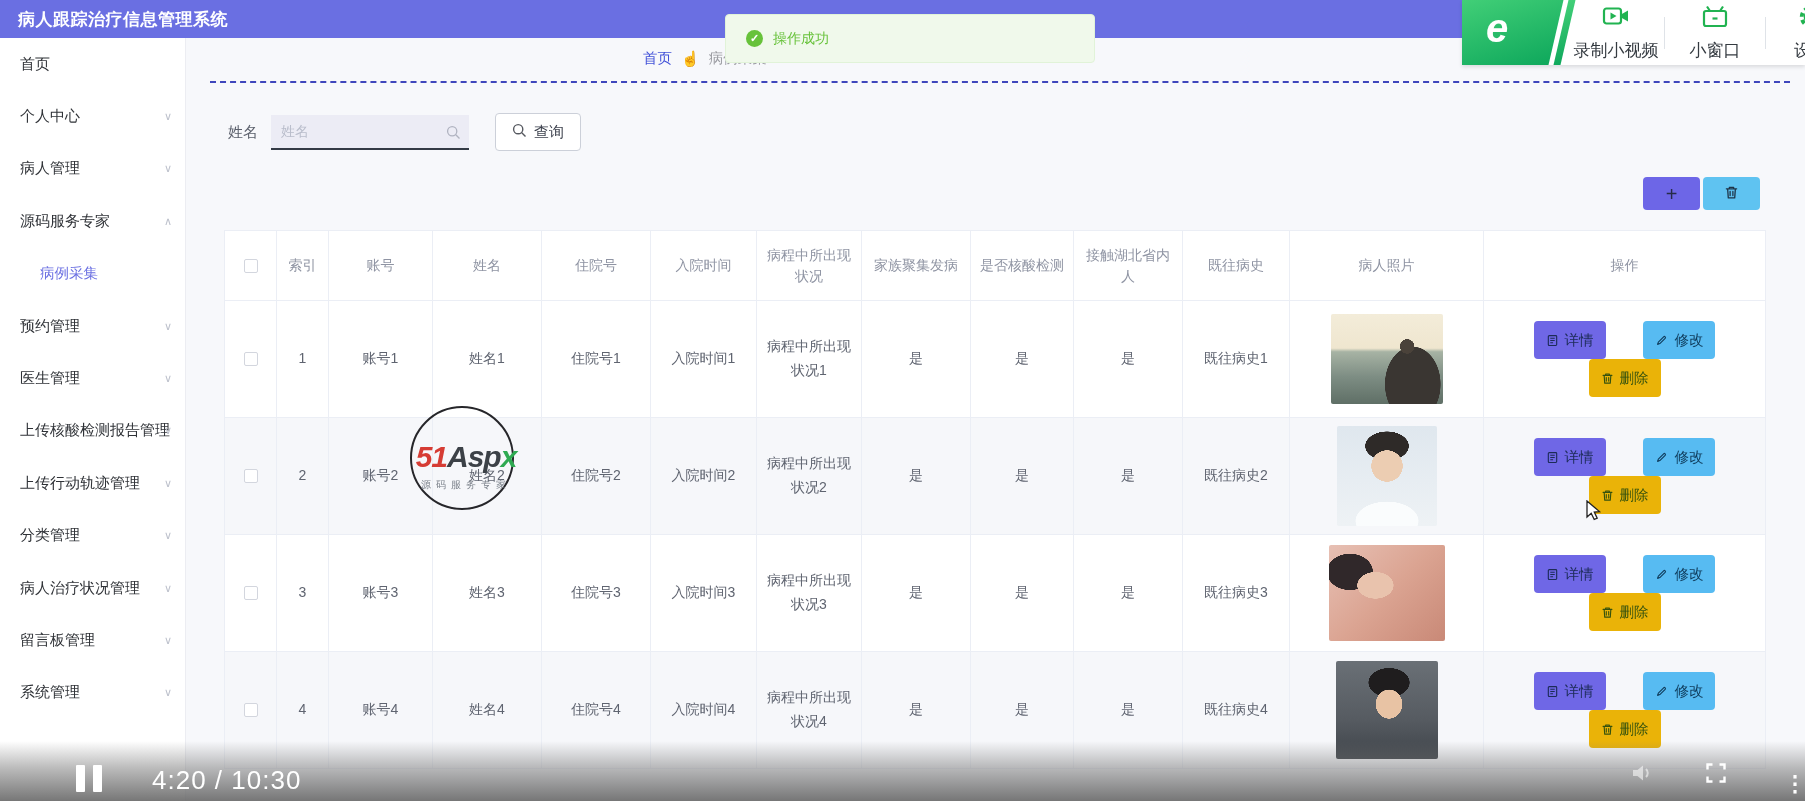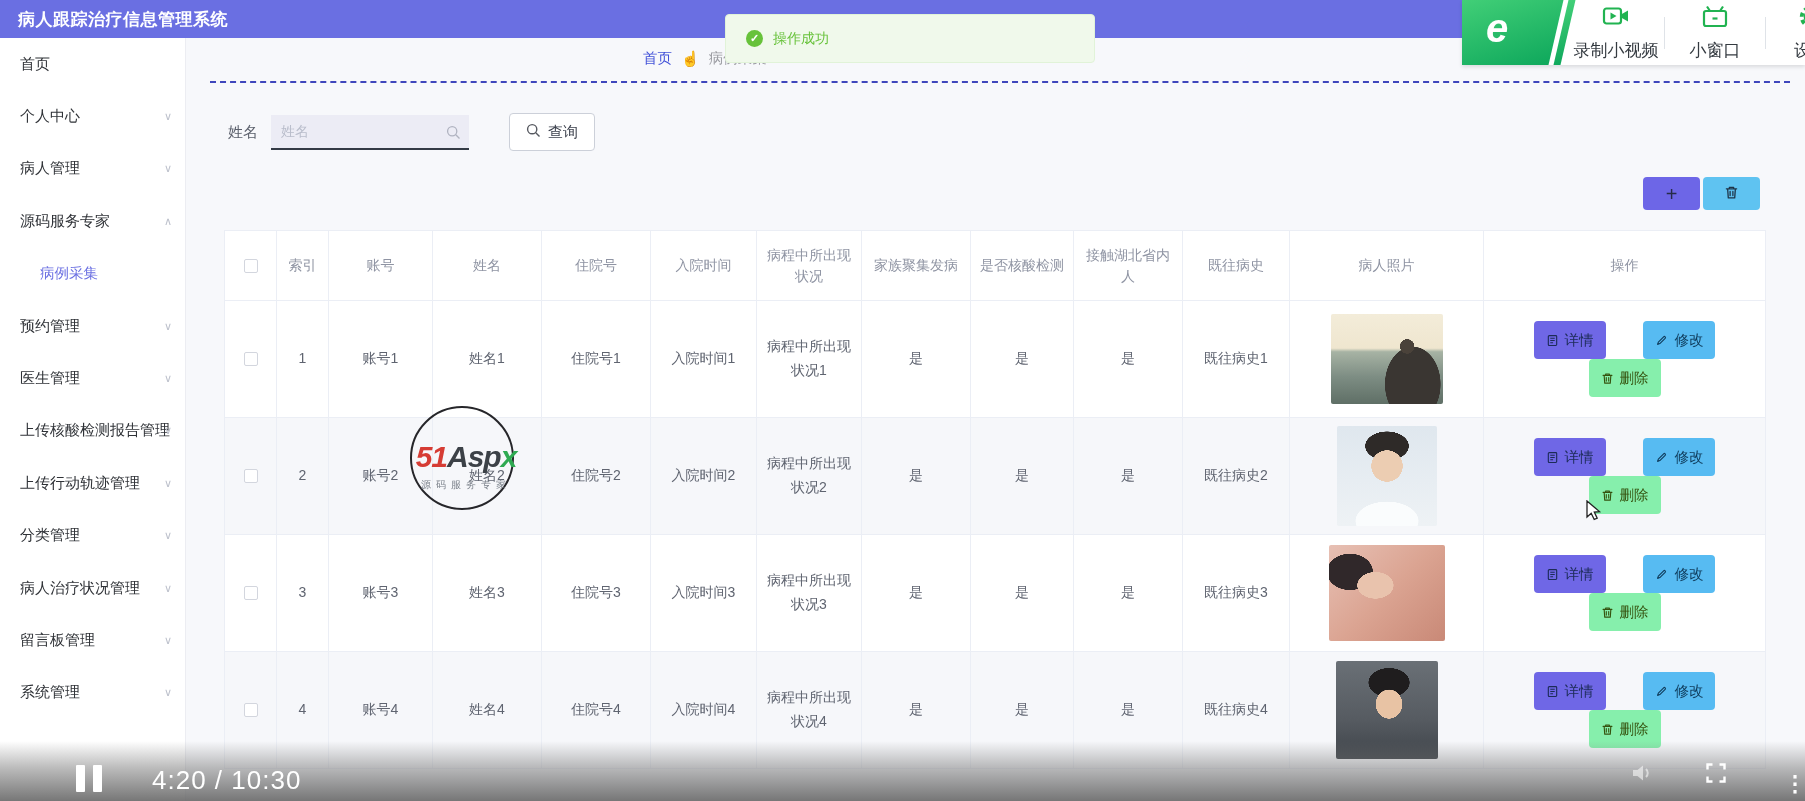--- a/index.html
+++ b/index.html
@@ -22,38 +22,38 @@
   .bc-sep { color:#f0a84c; font-size:15px; }
   .bc-current { color:#9a9ba1; }
   .dash-line { position:absolute; left:24px; top:43px; width:1580px; border-top:2px dashed #3e46bc; }
 
   .search-row { position:absolute; left:42px; top:74px; height:40px; display:flex; align-items:center; }
   .search-label { font-size:15px; color:#5a5f6b; margin-right:13px; }
   .input-wrap { position:relative; width:198px; height:35px; background:#ececf5; border-bottom:2px solid #333a45; }
   .input-wrap input { width:100%; height:100%; border:none; outline:none; background:transparent; padding:0 30px 0 10px; font-size:14px; color:#333; font-family:"Liberation Sans",sans-serif; }
   .input-wrap input::placeholder { color:#b9bdcb; }
   .input-mag { position:absolute; right:8px; top:10px; color:#b0b3c0; }
-  .query-btn { margin-left:40px; height:38px; padding:0 16px; background:#fff; border:1px solid #ccd0d9; border-radius:4px; display:flex; align-items:center; gap:7px; font-size:15px; color:#3a3f4b; cursor:pointer; font-family:"Liberation Sans",sans-serif; }
+  .query-btn { margin-left:26px; height:38px; padding:0 16px; background:#fff; border:1px solid #ccd0d9; border-radius:4px; display:flex; align-items:center; gap:7px; font-size:15px; color:#3a3f4b; cursor:pointer; font-family:"Liberation Sans",sans-serif; }
   .query-btn .mag { color:#55585f; }
 
   .btn-add { position:absolute; left:1457px; top:139px; width:57px; height:33px; background:#6d66e7; border:none; border-radius:4px; color:#262b49; font-size:20px; line-height:30px; cursor:pointer; }
   .btn-bulk-del { position:absolute; left:1517px; top:139px; width:57px; height:33px; background:#5fc3f1; border:none; border-radius:4px; color:#1e3448; cursor:pointer; display:flex; align-items:center; justify-content:center; }
 
   
   table.data { position:absolute; left:38px; top:192px; width:1541px; border-collapse:collapse; background:#fff; table-layout:fixed; }
   table.data th, table.data td { border:1px solid #ebeef5; text-align:center; vertical-align:middle; padding:4px 6px; }
   table.data th { height:70px; font-weight:normal; font-size:14px; color:#8f94a3; line-height:1.5; background:#fff; }
   table.data td { height:117px; font-size:14px; color:#5f6470; line-height:1.7; }
   table.data tbody tr:nth-child(even) td { background:#f6f7fa; }
   .cbx { width:14px; height:14px; appearance:none; -webkit-appearance:none; border:1px solid #d3d6de; border-radius:2px; background:#fff; cursor:pointer; display:inline-block; vertical-align:middle; }
 
   .act { display:inline-flex; align-items:center; justify-content:center; gap:6px; height:38px; width:72px; border:none; border-radius:4px; font-size:14.5px; cursor:pointer; margin:0 17px; font-family:"Liberation Sans",sans-serif; }
   .act.detail { background:#6f67e6; color:#1c2b57; }
   .act.edit { background:#57bbf2; color:#0f3c5c; }
-  .act.delete { background:#86efac; color:#35520e; }
+  .act.delete { background:#eab308; color:#35520e; }
 
   .photo { margin:0 auto; border-radius:2px; }
   .photo-1 { width:112px; height:90px;
     background:
       radial-gradient(12px 12px at 68% 36%, #4a423a 60%, transparent 61%),
       radial-gradient(46px 62px at 73% 78%, #3a3632 60%, transparent 61%),
       linear-gradient(180deg,#f3ecd9 0%,#efe6cf 38%,#a7b3a4 42%,#7d8d83 70%,#5f6f66 100%); }
   .photo-2 { width:100px; height:100px;
     background:
       radial-gradient(26px 26px at 50% 40%, #eccdb2 60%, transparent 61%),

